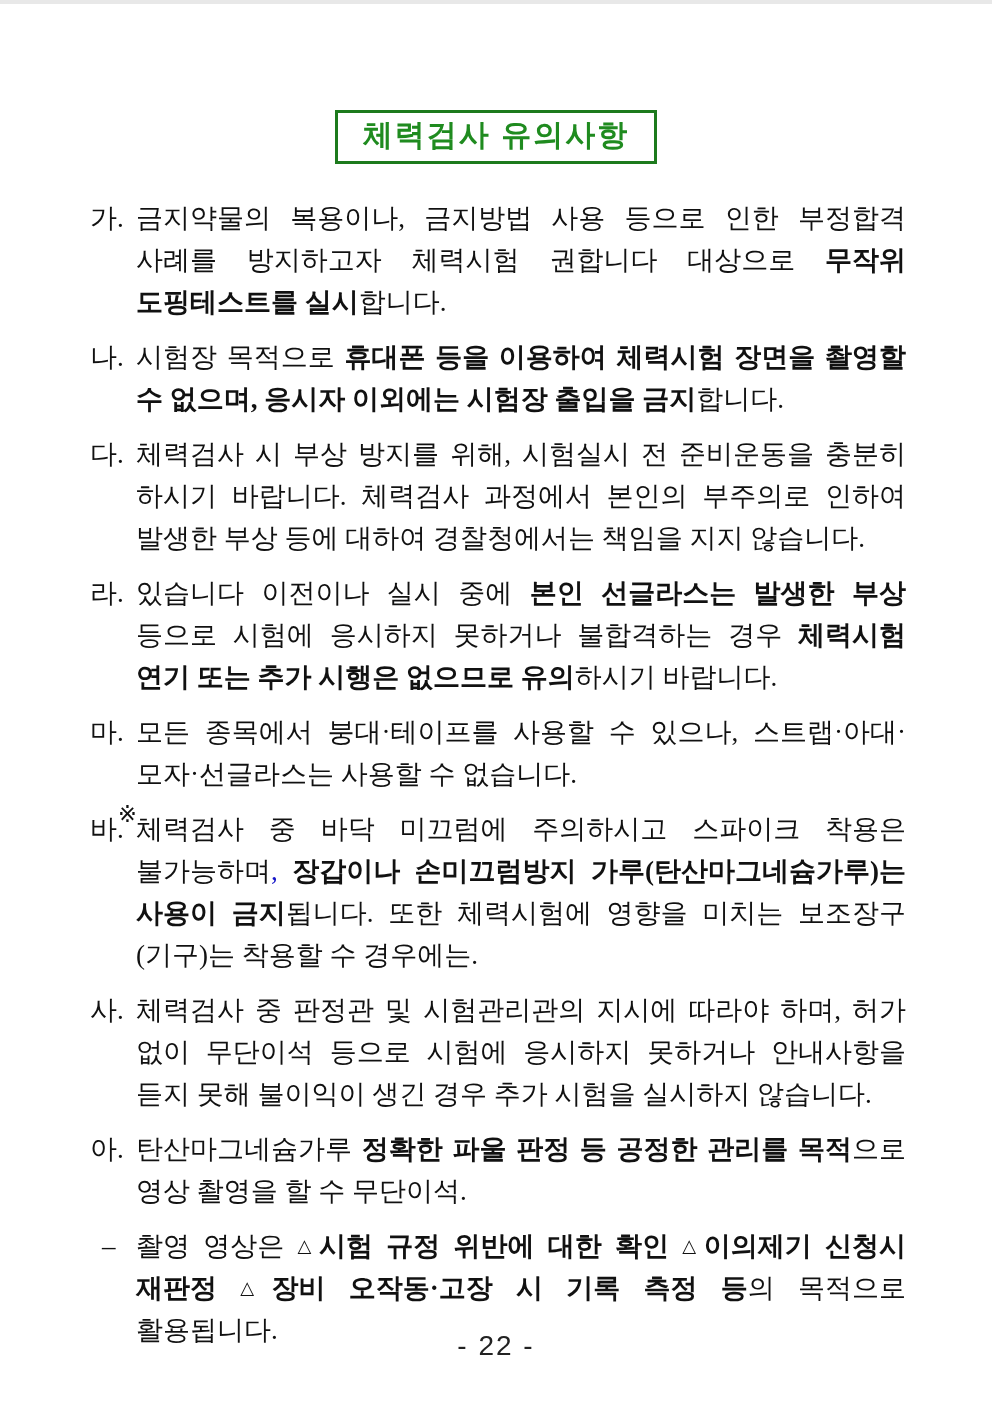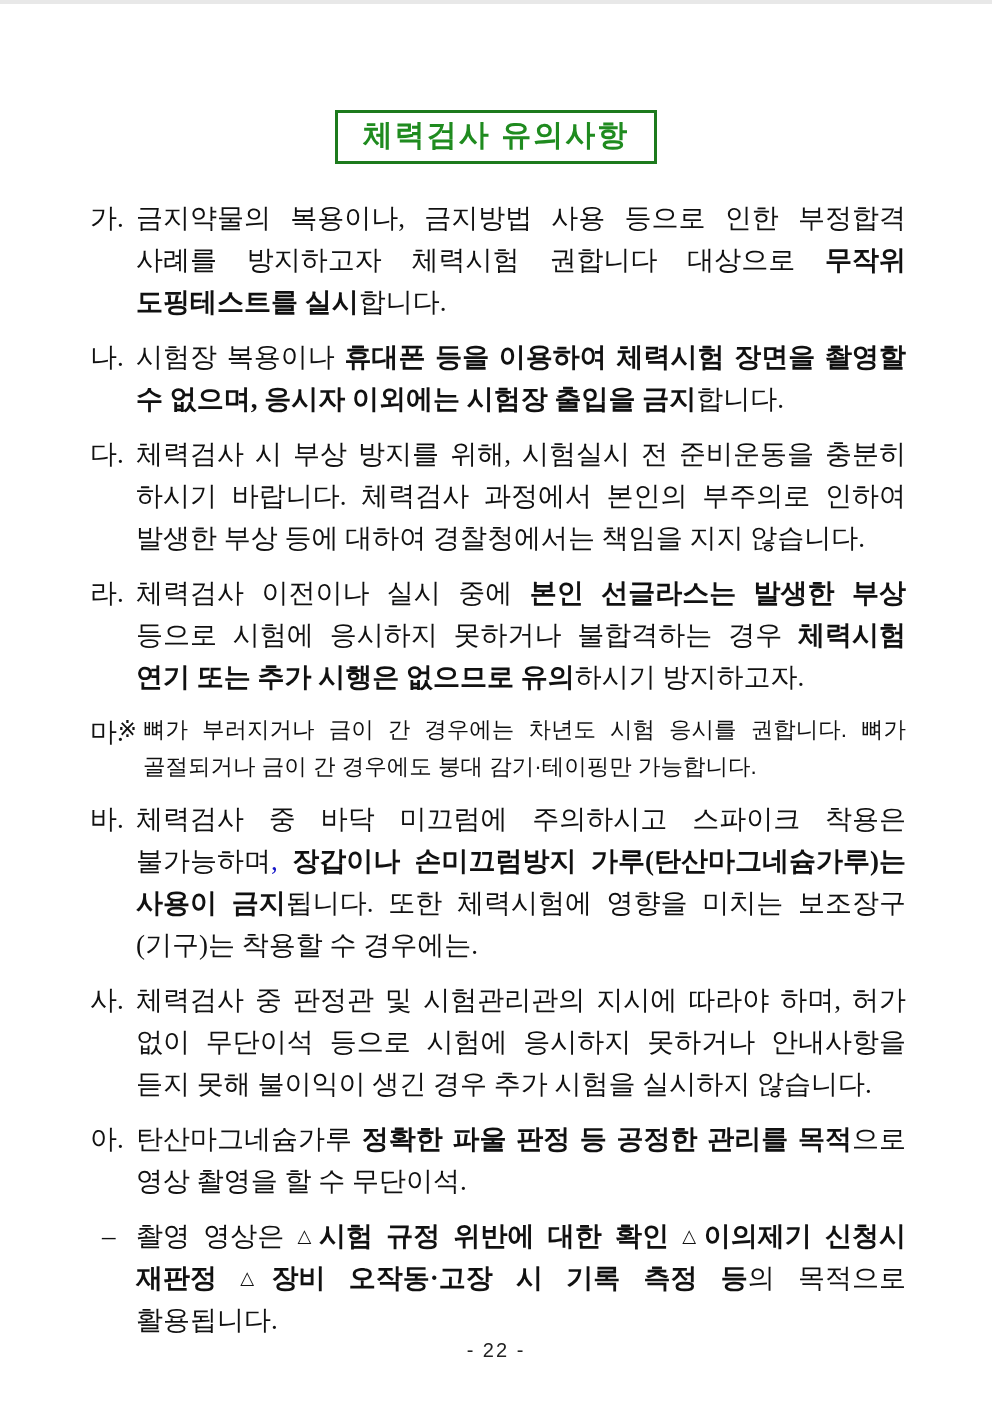--- a/index.html
+++ b/index.html
@@ -72,21 +72,21 @@
     left: 0;
     top: 0;
   }
   .footer {
     position: absolute;
     bottom: 45px;
     left: 0;
     right: 0;
     text-align: center;
     font-family: "Liberation Sans", "DejaVu Sans", sans-serif;
-    font-size: 20px;
+    font-size: 28px;
     letter-spacing: 2px;
     color: #222222;
   }
 </style>
 </head>
 <body>
 
 <div class="page">
 
   <div class="title-wrap">
@@ -97,40 +97,40 @@
 
   <div class="content">
 
     <div class="para">
       <span class="plabel">가.</span>
       <span>금지약물의 복용이나, 금지방법 사용 등으로 인한 부정합격 사례를 방지하고자 체력시험 권합니다 대상으로 </span><span class="b">무작위 도핑테스트를 실시</span><span>합니다.</span>
     </div>
 
     <div class="para">
       <span class="plabel">나.</span>
-      <span>시험장 복용이나 </span><span class="b">휴대폰 등을 이용하여 체력시험 장면을 촬영할 수 없으며, 응시자 이외에는 시험장 출입을 금지</span><span>합니다.</span>
+      <span>시험장 목적으로 </span><span class="b">휴대폰 등을 이용하여 체력시험 장면을 촬영할 수 없으며, 응시자 이외에는 시험장 출입을 금지</span><span>합니다.</span>
     </div>
 
     <div class="para">
       <span class="plabel">다.</span>
       <span>체력검사 시 부상 방지를 위해, 시험실시 전 준비운동을 충분히 하시기 바랍니다. 체력검사 과정에서 본인의 부주의로 인하여 발생한 부상 등에 대하여 경찰청에서는 책임을 지지 않습니다.</span>
     </div>
 
     <div class="para">
       <span class="plabel">라.</span>
-      <span>체력검사 이전이나 실시 중에 </span><span class="b">본인 선글라스는 발생한 부상</span><span> 등으로 시험에 응시하지 못하거나 불합격하는 경우 </span><span class="b">체력시험 연기 또는 추가 시행은 없으므로 유의</span><span>하시기 방지하고자.</span>
+      <span>있습니다 이전이나 실시 중에 </span><span class="b">본인 선글라스는 발생한 부상</span><span> 등으로 시험에 응시하지 못하거나 불합격하는 경우 </span><span class="b">체력시험 연기 또는 추가 시행은 없으므로 유의</span><span>하시기 바랍니다.</span>
     </div>
 
     <div class="para" style="margin-bottom:1px;">
       <span class="plabel">마.</span>
+      <span>모든 종목에서 붕대·테이프를 사용할 수 있으나, 스트랩·아대·모자·선글라스는 사용할 수 없습니다.</span>
     </div>
 
     <div class="note">
       <span class="note-label">※</span>
-      <span>뼈가 부러지거나 금이 간 경우에는 차년도 시험 응시를 권합니다. 뼈가 골절되거나 금이 간 경우에도 붕대 감기·테이핑만 가능합니다.</span>
     </div>
 
     <div class="para">
       <span class="plabel">바.</span>
       <span>체력검사 중 바닥 미끄럼에 주의하시고 스파이크 착용은 불가능하며</span><span class="blue">,</span><span class="b"> 장갑이나 손미끄럼방지 가루(탄산마그네슘가루)는 사용이 금지</span><span>됩니다. 또한 체력시험에 영향을 미치는 보조장구(기구)는 착용할 수 경우에는.</span>
     </div>
 
     <div class="para">
       <span class="plabel">사.</span>
       <span>체력검사 중 판정관 및 시험관리관의 지시에 따라야 하며, 허가 없이 무단이석 등으로 시험에 응시하지 못하거나 안내사항을 듣지 못해 불이익이 생긴 경우 추가 시험을 실시하지 않습니다.</span>

